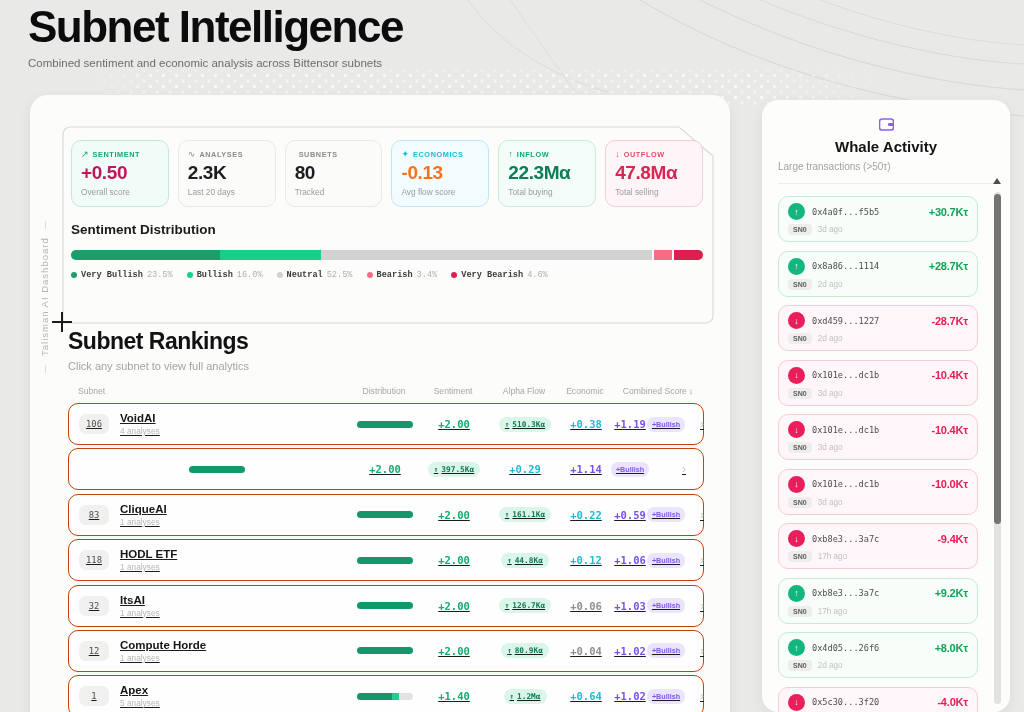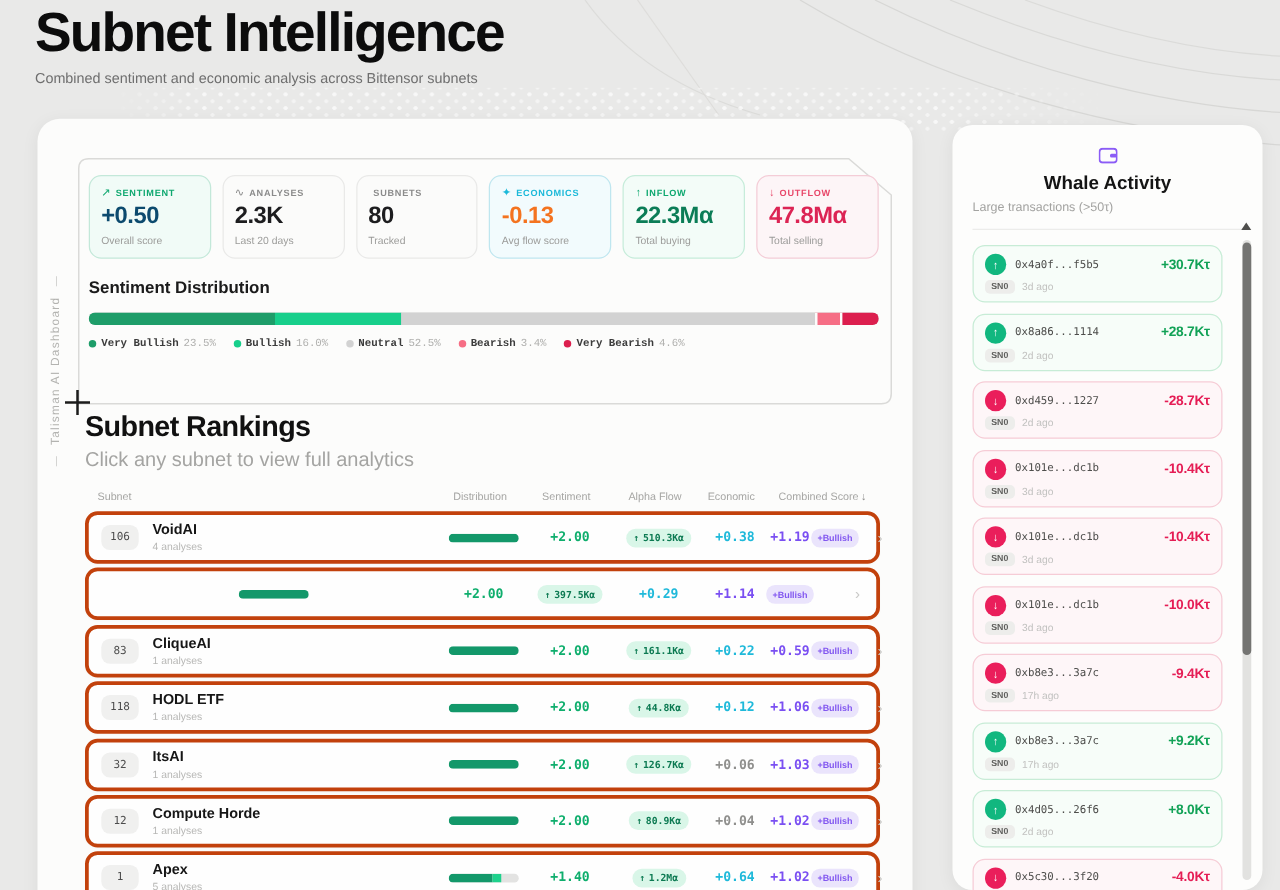--- a/index.html
+++ b/index.html
@@ -65,32 +65,32 @@
   .dist-seg { height:100%; }
   .dist-seg:nth-child(4) { border-left:2px solid #fcfcfb; border-right:2px solid #fcfcfb; }
   .dist-legend { margin-top:10px; display:flex; gap:14px; align-items:center;font-family:Liberation Mono, monospace; }
   .leg-item { display:flex; align-items:center; gap:4px; }
   .dot { width:6px; height:6px; border-radius:50%; }
   .leg-label { font-size:8.6px; font-weight:700; color:#3c3c3c; }
   .leg-pct { font-size:8.6px; color:#b0b0ae; }
   
   .rankings { position:absolute; left:38px; top:233px; width:636px; }
   .rank-title { font-size:23px; font-weight:700; letter-spacing:-.5px; color:#111; }
-  .rank-subtitle { margin-top:5px; font-size:16px; color:#a4a4a2; }
+  .rank-subtitle { margin-top:5px; font-size:11px; color:#a4a4a2; }
   .rank-grid { display:grid; grid-template-columns:275px 62px 76px 66px 56px 32px 40px 18px; align-items:center; }
   .rank-head { margin-top:14px; padding:0 8px 0 10px; color:#a6a6a4; font-size:8.6px; }
   .rank-head .c { text-align:center; }
   .rank-head .c-first { text-align:left; }
   .rank-head .c-last { grid-column:6 / span 3; text-align:center; }
   .sort-icon { font-size:8.6px; color:#8e8e8c; margin-left:2px; }
   .rank-rows { margin-top:7px; }
   .rank-row {
     height:42px; margin-bottom:3.4px; background:#fefefe;
-    border:3px solid #c2410c; border-radius:10px;
-    padding:0 8px 0 10px; box-shadow:0 1px 2px rgba(0,0,0,.02);
+    border:1px solid #c2410c; border-radius:10px;
+    padding:0 8px 0 10px; box-shadow:0 1px 2px rgba(0,0,0,.02);text-decoration:underline;
   }
   .id-badge {
     display:inline-block; background:#f0f0ef; border-radius:7px; padding:5px 0; width:30px; text-align:center;
     font-family:"DejaVu Sans Mono", monospace; font-size:8.8px; color:#4c4c4c;
   }
   .cell-subnet { display:flex; align-items:center; gap:11px; }
   .rr-name { font-size:11.5px; font-weight:700; color:#161616; }
   .rr-analyses { margin-top:2px; font-size:8.3px; color:#b7b7b5; }
   .rr-bar { width:56px; height:7px; border-radius:4px; background:#e3e3e2; overflow:hidden; display:flex; margin:0 auto; }
   .bar-seg.dark { background:#13986a; }
@@ -163,21 +163,21 @@
   </svg>
   <div class="crosshair"></div>
 
   <div class="frame-content">
     <div class="stats-row" id="stats-row">
         <div class="stat-card" style="background: rgb(241, 251, 247); border-color: rgb(195, 232, 217);">
     <div class="sc-top">
       <span class="sc-icon" style="color: rgb(15, 168, 112);">↗</span>
       <span class="sc-label" style="color: rgb(15, 168, 112);">SENTIMENT</span>
     </div>
-    <div class="sc-value" style="color: #0c4a6e;">+0.50</div>
+    <div class="sc-value" style="color: #be185d;">+0.50</div>
     <div class="sc-caption">Overall score</div>
   </div>
         <div class="stat-card" style="background: rgb(251, 251, 250); border-color: rgb(233, 233, 232);">
     <div class="sc-top">
       <span class="sc-icon" style="color: rgb(139, 139, 139);">∿</span>
       <span class="sc-label" style="color: rgb(139, 139, 139);">ANALYSES</span>
     </div>
     <div class="sc-value" style="color: rgb(29, 29, 31);">2.3K</div>
     <div class="sc-caption">Last 20 days</div>
   </div>

